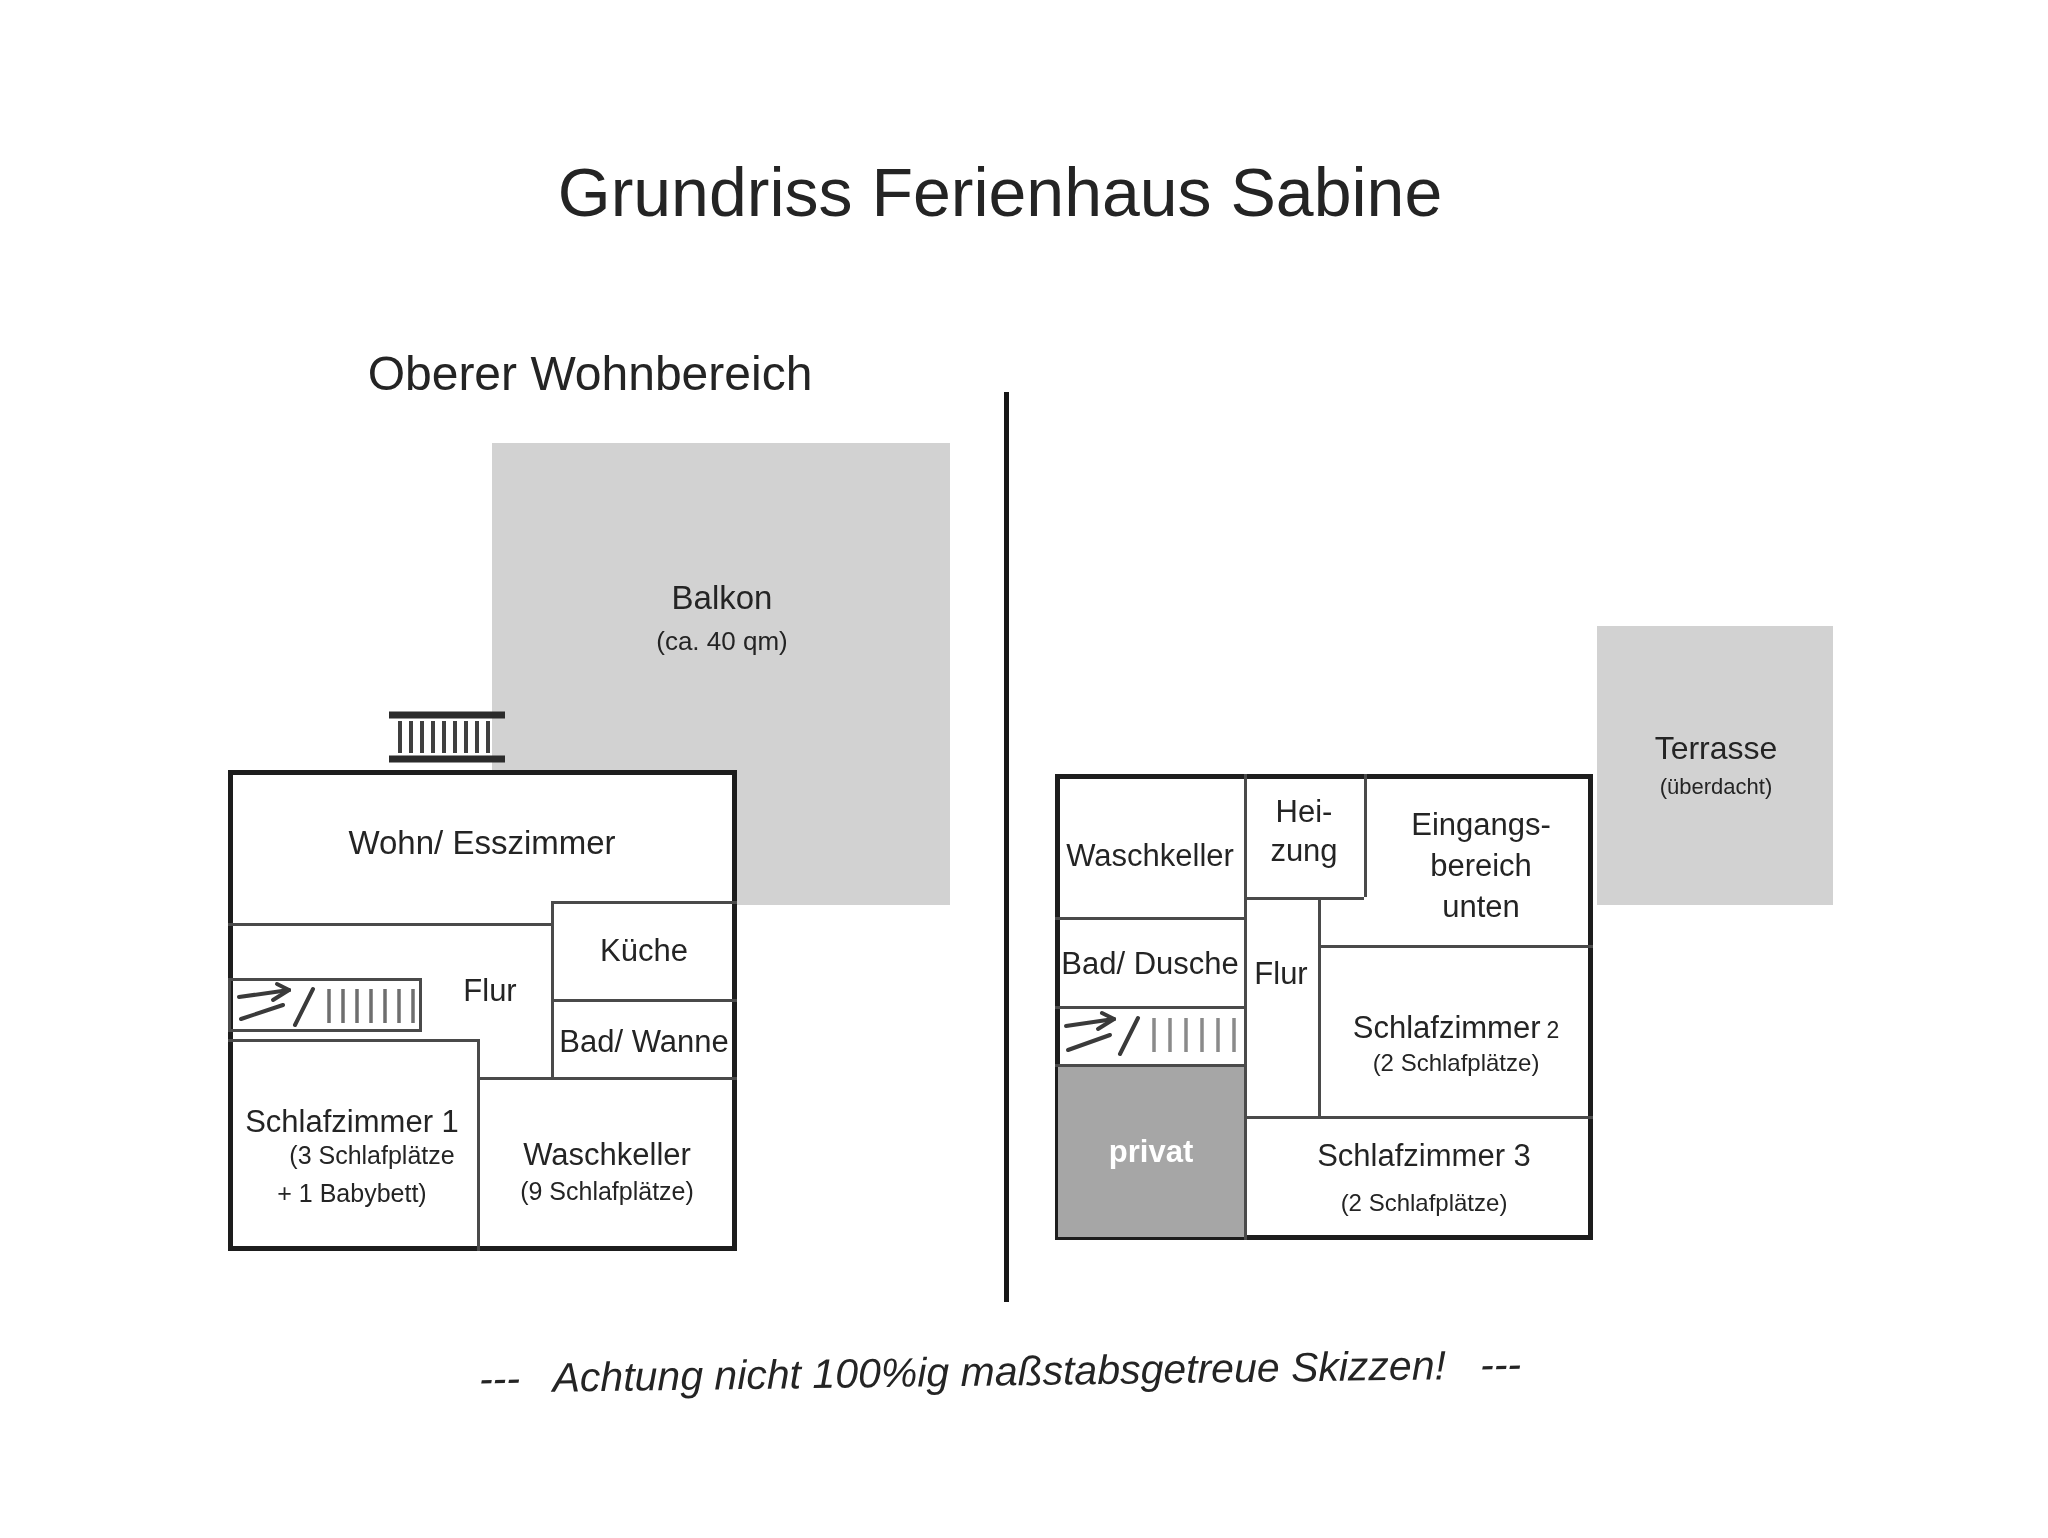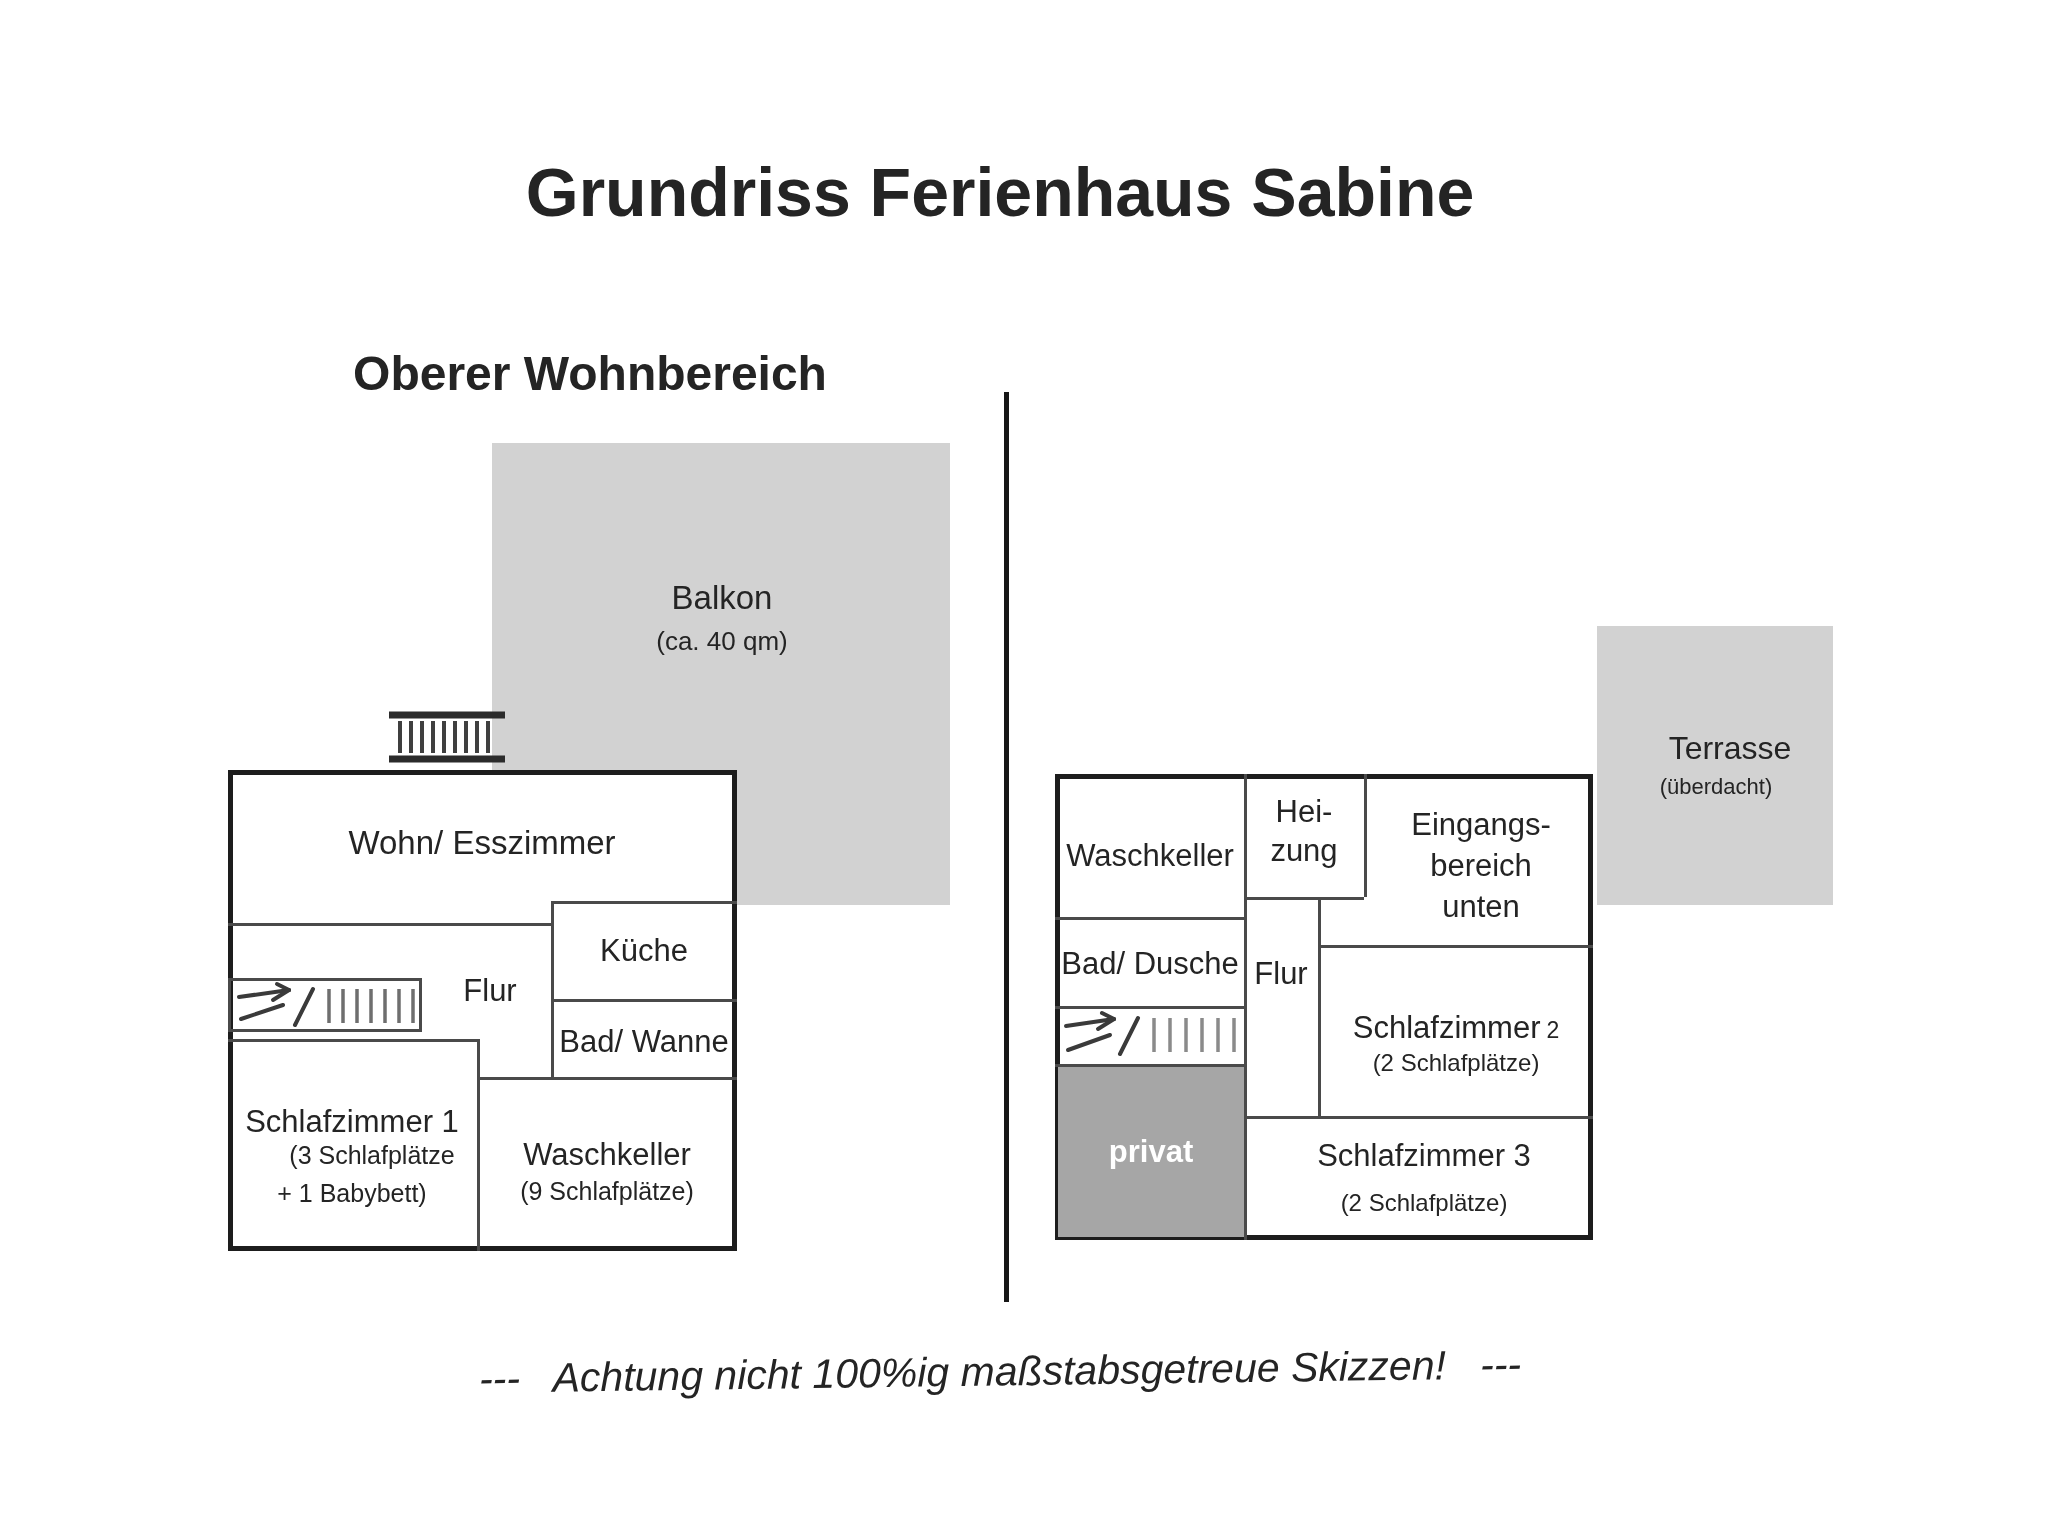--- a/index.html
+++ b/index.html
@@ -4,21 +4,21 @@
 <style>
   html,body{margin:0;padding:0;background:#ffffff;}
   .canvas{
     position:relative;width:2048px;height:1538px;background:#ffffff;
     font-family:"Liberation Sans",sans-serif;overflow:hidden;
   }
   .lbl{
     position:absolute;color:#242424;text-align:center;white-space:nowrap;
     transform:translate(-50%,-50%);z-index:5;line-height:1.1;
   }
-  .bold{font-weight:bold;}
+  .bold{font-weight:normal;}
   .fill{position:absolute;z-index:0;}
   .outline{position:absolute;background:#ffffff;border:5px solid #1d1d1d;box-sizing:border-box;z-index:1;}
   .hline{position:absolute;height:3px;background:#4a4a4a;z-index:3;}
   .vline{position:absolute;width:3px;background:#4a4a4a;z-index:3;}
   .icon{position:absolute;z-index:4;}
   .title{font-size:68px;}
   .heading{font-size:48px;}
   .room{font-size:31px;}
   .note{font-size:25px;}
   .note-s{font-size:24px;}
@@ -95,21 +95,21 @@
   <div class="lbl room" style="left:644px;top:951px;">Küche</div>
   <div class="lbl room" style="left:490px;top:991px;">Flur</div>
   <div class="lbl room" style="left:644px;top:1042px;">Bad/ Wanne</div>
   <div class="lbl room" style="left:352px;top:1122px;">Schlafzimmer 1</div>
   <div class="lbl note" style="left:352px;top:1156px;margin-left:20px;">(3 Schlafplätze</div>
   <div class="lbl note" style="left:352px;top:1194px;">+ 1 Babybett)</div>
   <div class="lbl room" style="left:607px;top:1155px;">Waschkeller</div>
   <div class="lbl note" style="left:607px;top:1192px;">(9 Schlafplätze)</div>
 
   <div class="fill" style="left:1597px;top:626px;width:236px;height:279px;background:#d2d2d2;"></div>
-  <div class="lbl" style="left:1716px;top:749px;font-size:32px;margin-left:14px;">Terrasse</div>
+  <div class="lbl" style="left:1716px;top:749px;font-size:32px;">Terrasse</div>
   <div class="lbl" style="left:1716px;top:787px;font-size:22px;text-align:center;">(überdacht)</div>
 
   <div class="outline" style="left:1055px;top:774px;width:538px;height:466px;"></div>
 
   <div class="fill" style="left:1058px;top:1066px;width:186px;height:171px;background:#a6a6a6;z-index:2;"></div>
 
   <div class="vline" style="left:1244px;top:774px;height:466px;"></div>
   <div class="hline" style="left:1055px;top:917px;width:189px;"></div>
   <div class="vline" style="left:1364px;top:774px;height:123px;"></div>
   <div class="hline" style="left:1244px;top:897px;width:120px;"></div>

